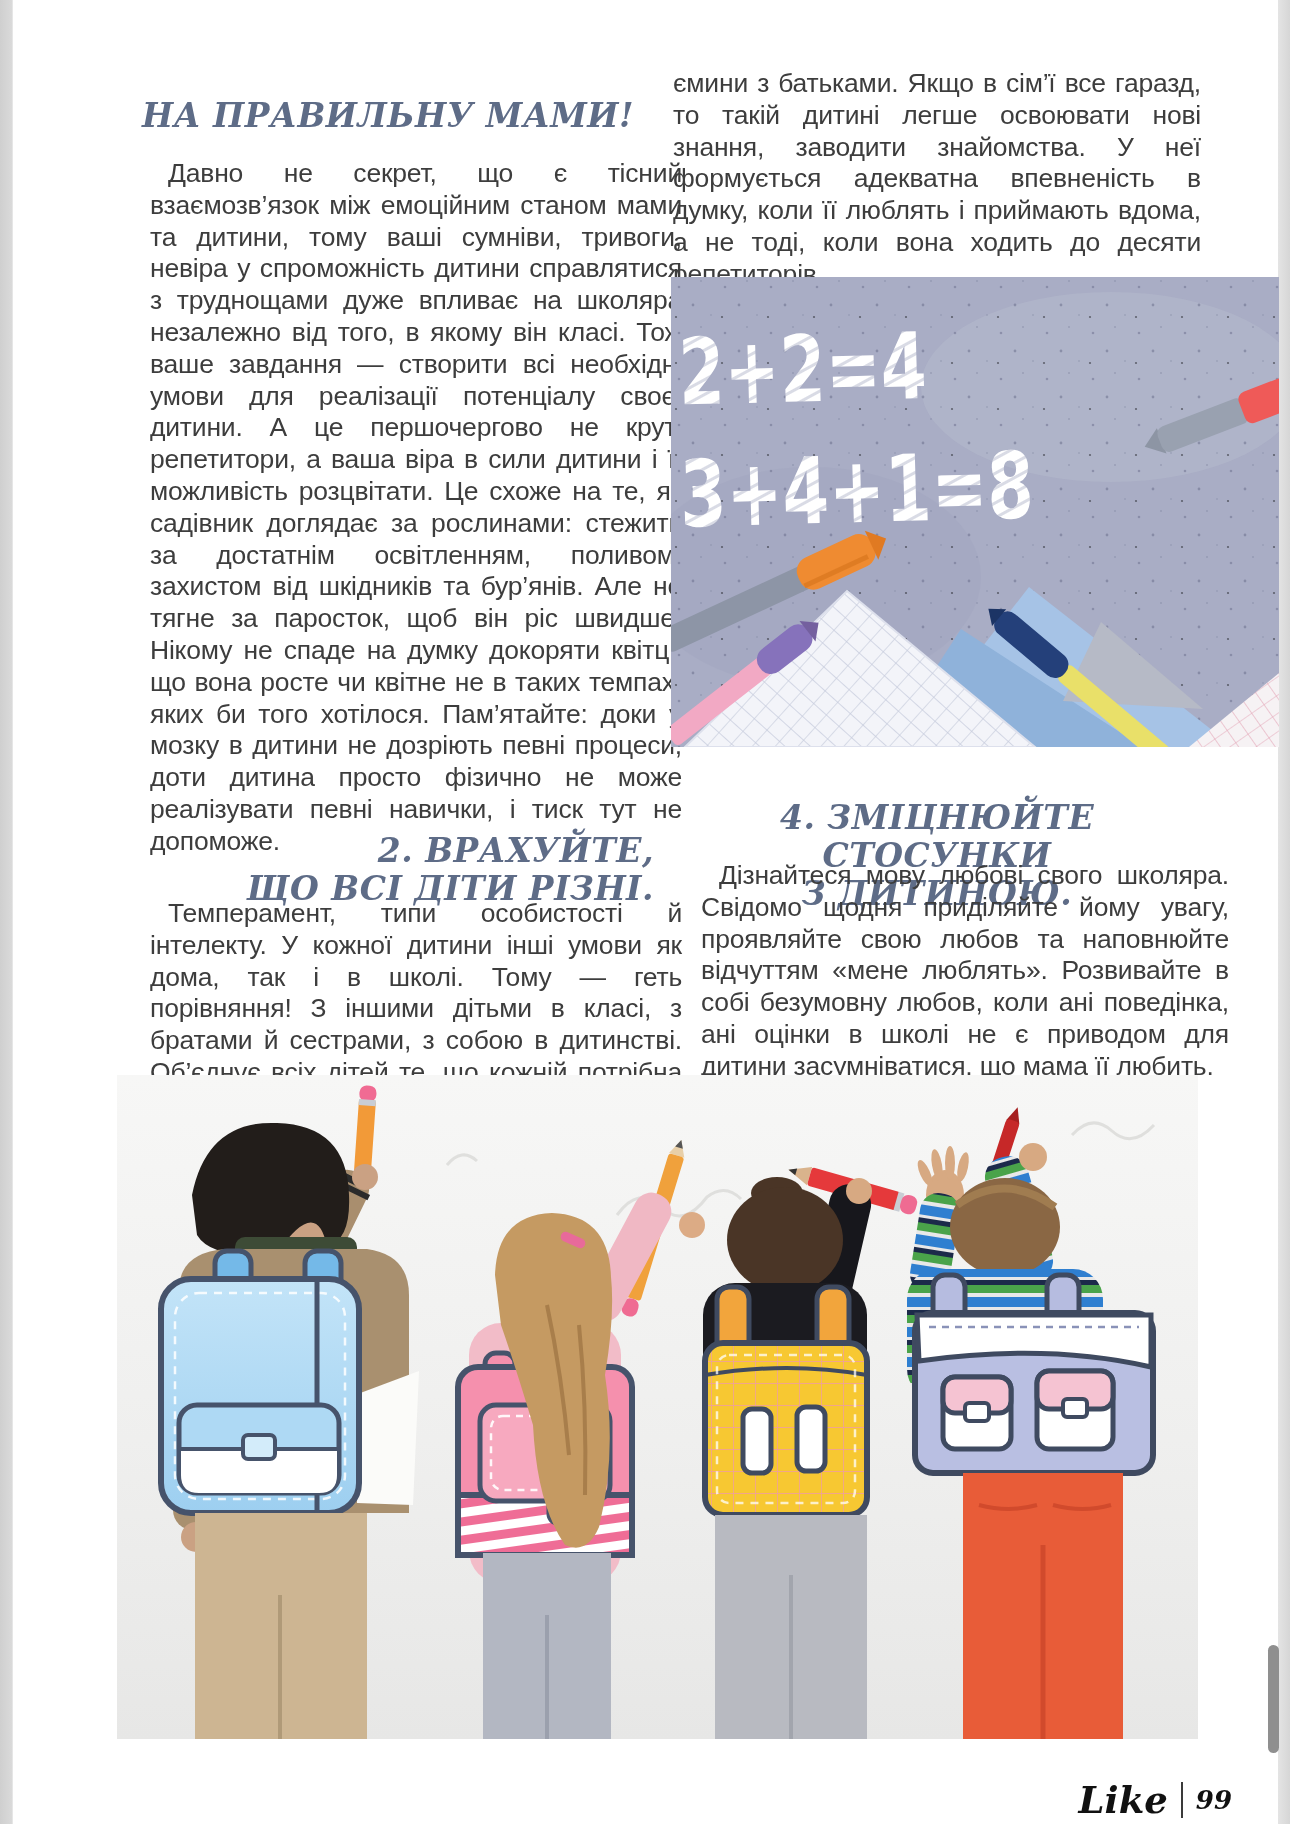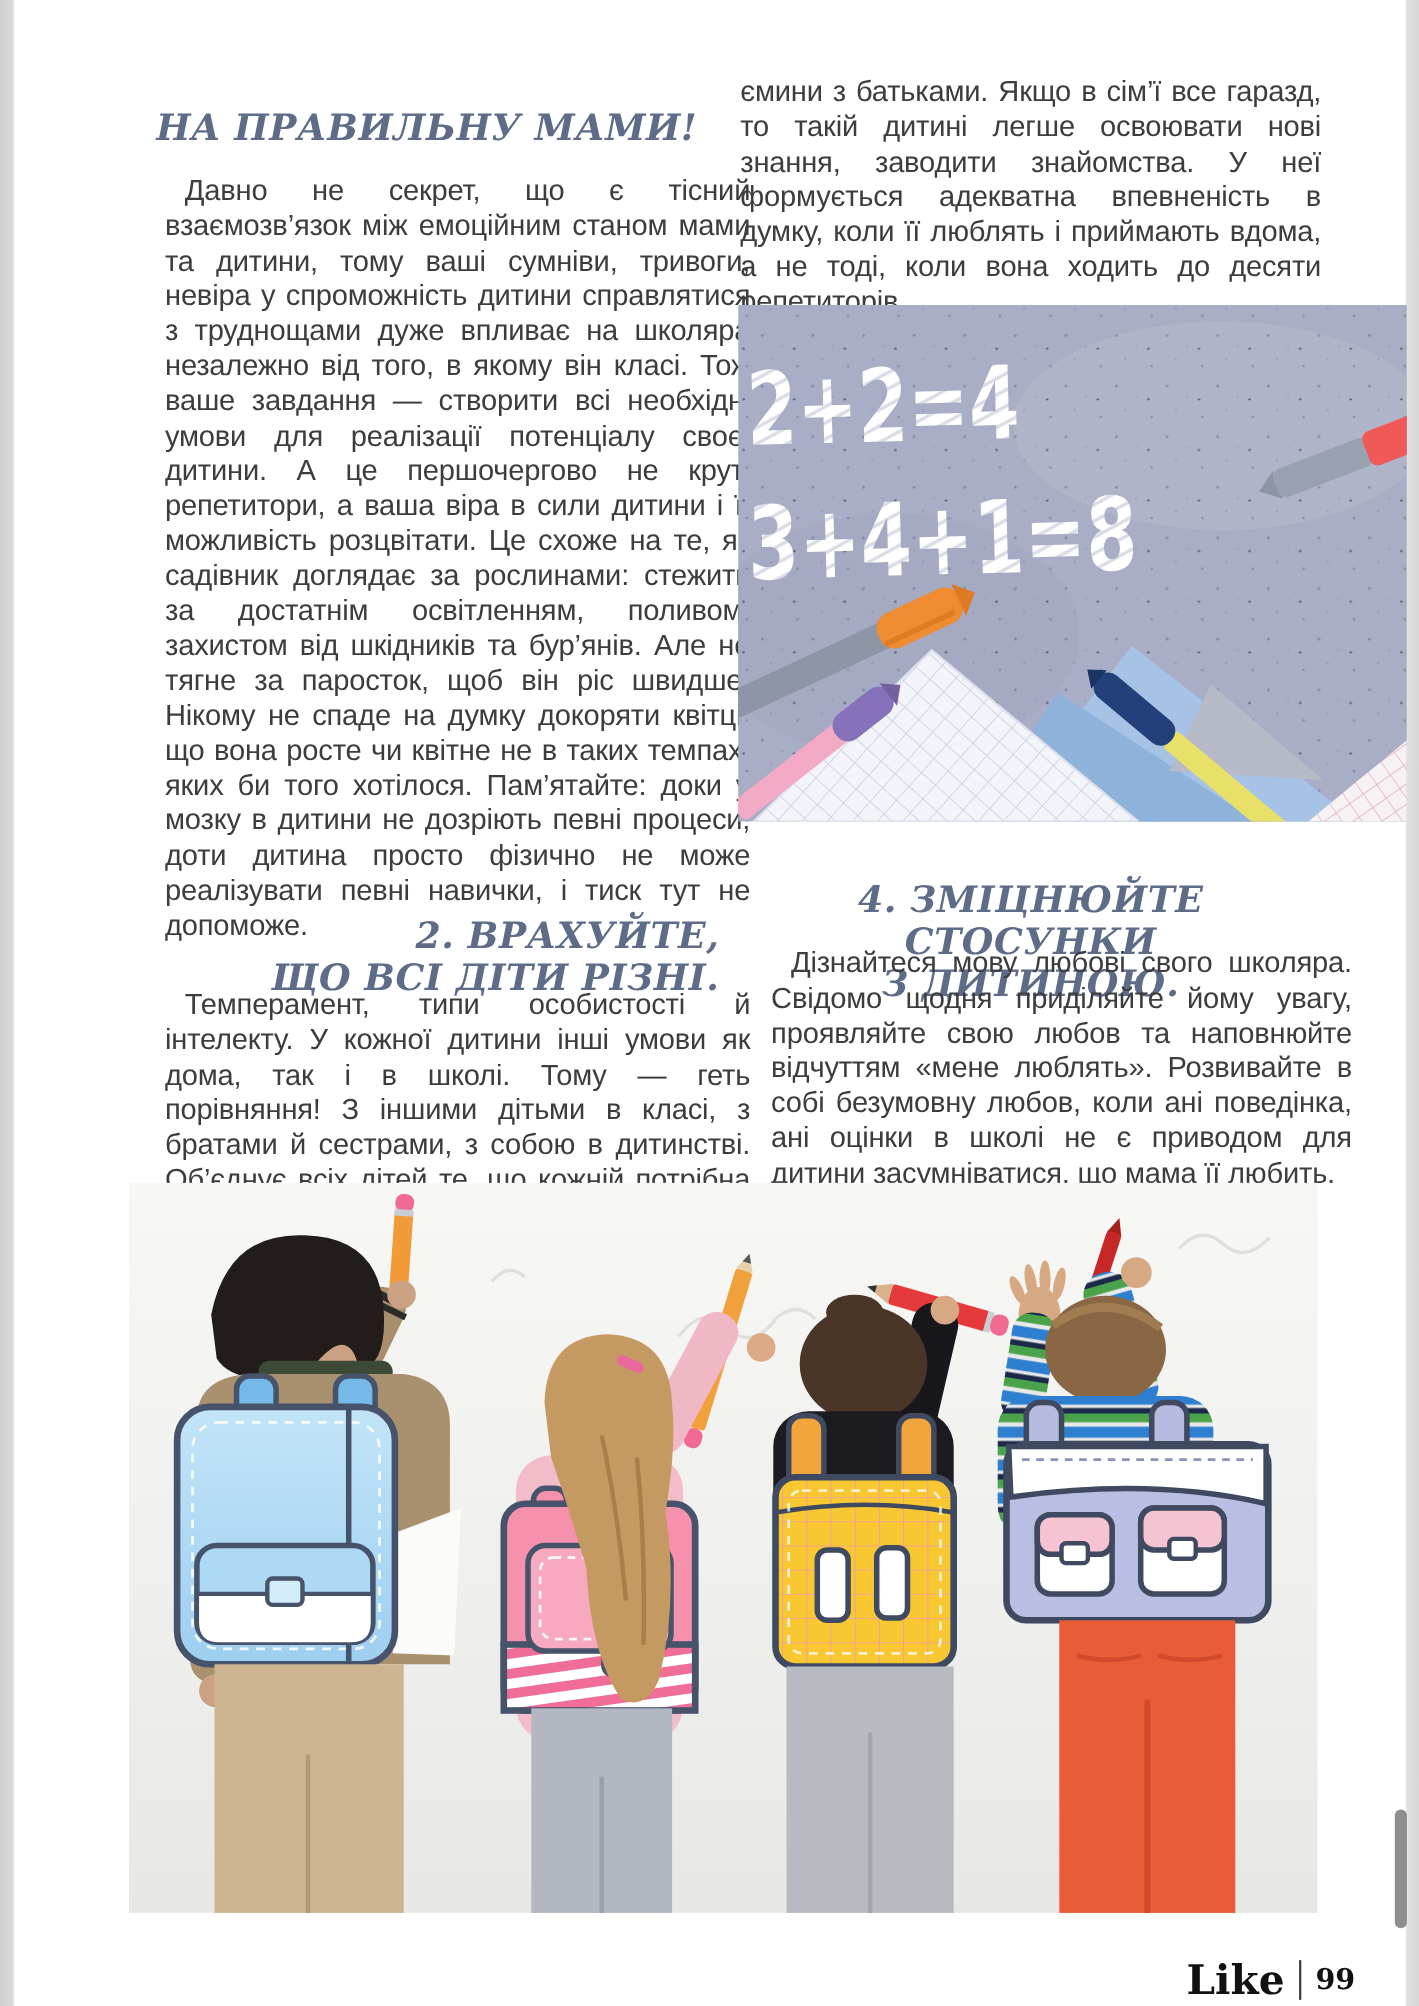--- a/index.html
+++ b/index.html
@@ -41,21 +41,21 @@
   .figure{position:absolute;overflow:hidden;}
   .figure svg{display:block;}
   .chalk-line{
     font-family:"DejaVu Sans",sans-serif;font-weight:700;
   }
   
   .footer{
     position:absolute;top:1779px;right:58px;height:42px;
     display:flex;align-items:center;
     font-family:"DejaVu Serif","Liberation Serif",serif;
-    font-weight:700;color:#111;
+    font-style:italic;font-weight:700;color:#111;
   }
   .footer .brand{font-size:37px;}
   .footer .bar{width:2px;height:36px;background:#3a3a3a;margin:0 13px;}
   .footer .pagenum{font-size:26px;}
 </style>
 </head>
 <body>
 
 <div class="edge-left"></div>
 <div class="edge-right"></div>

